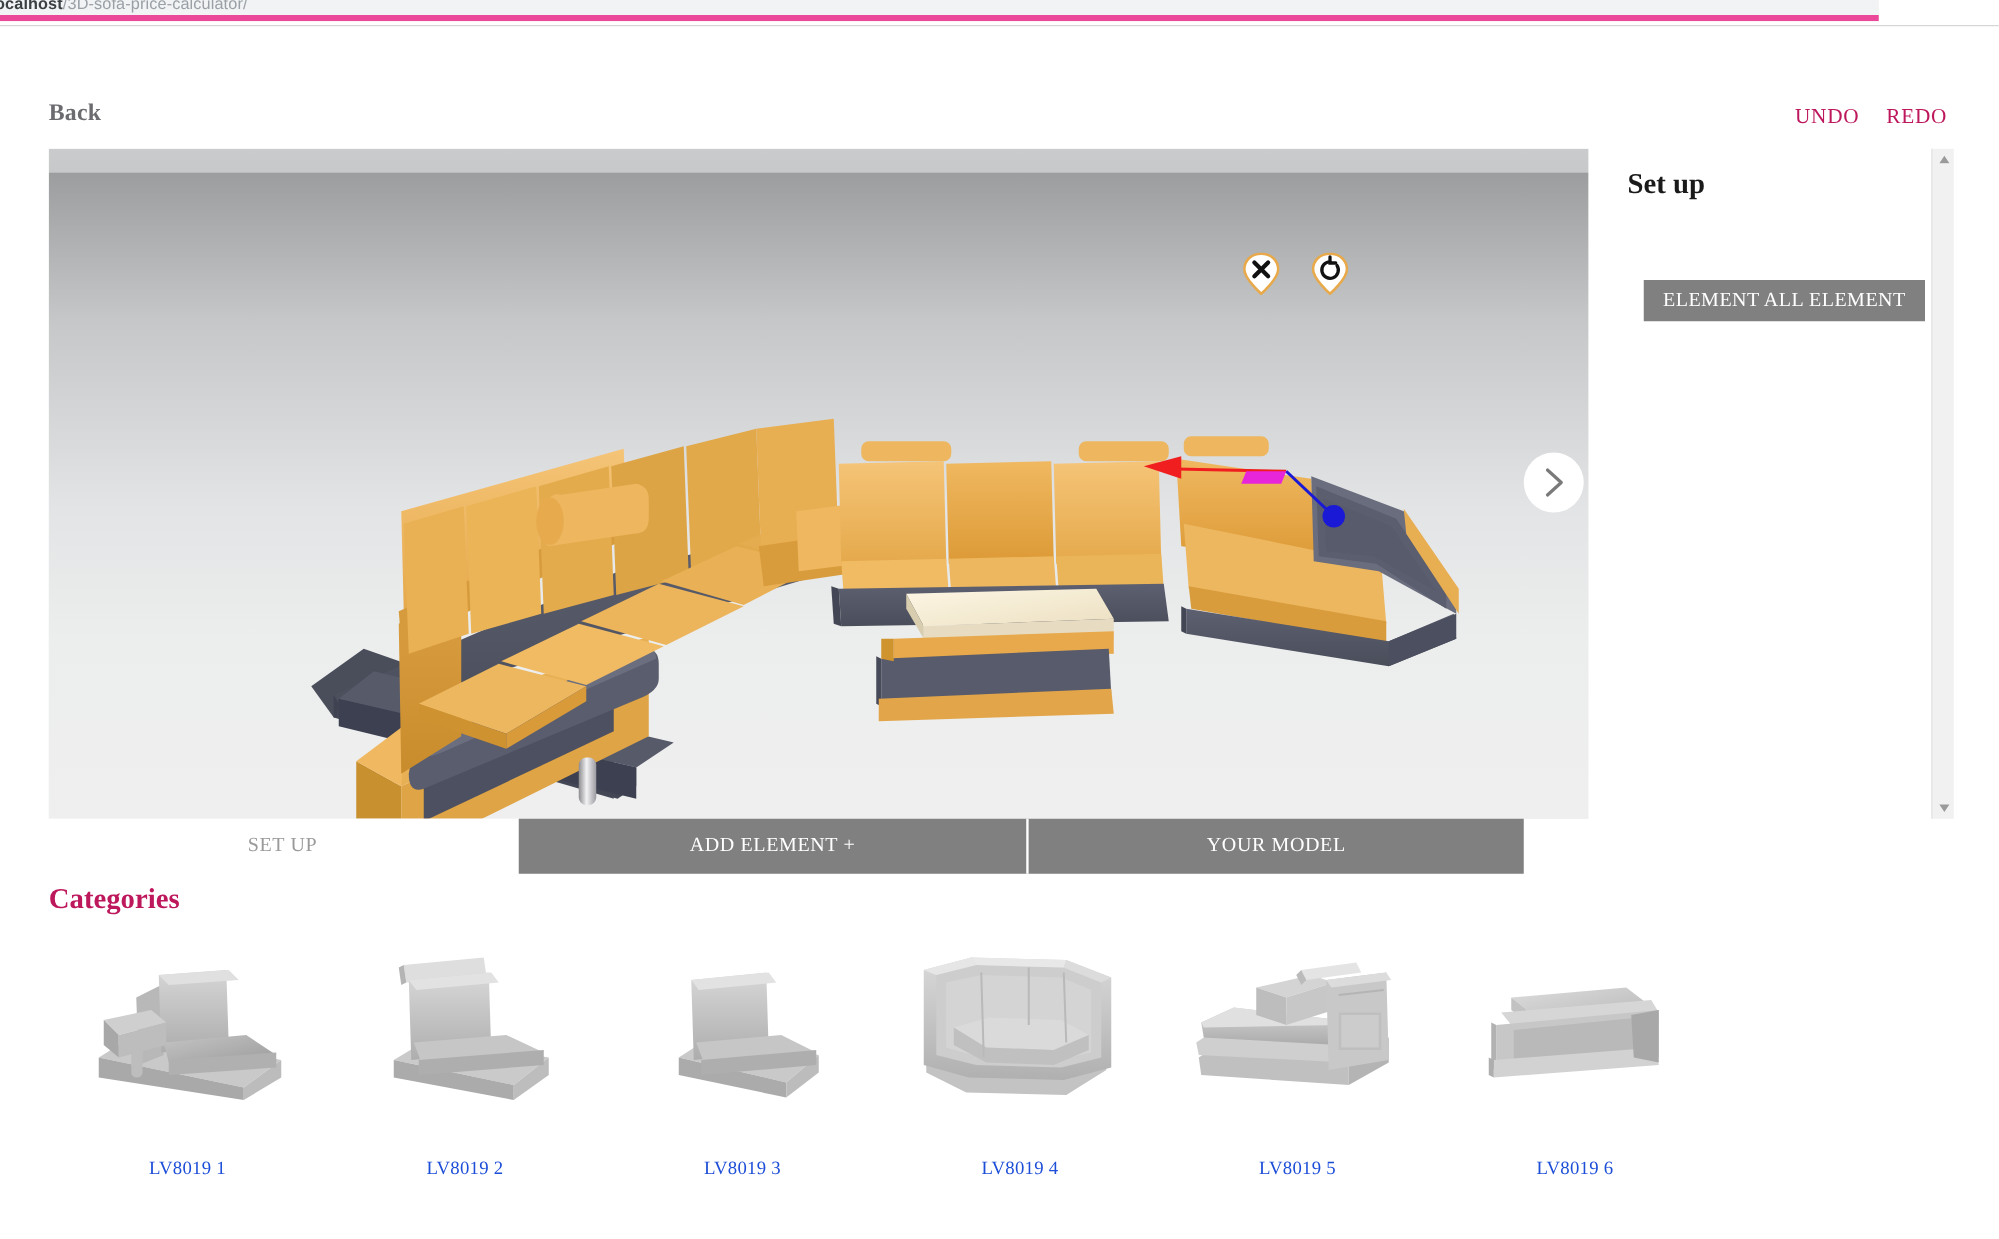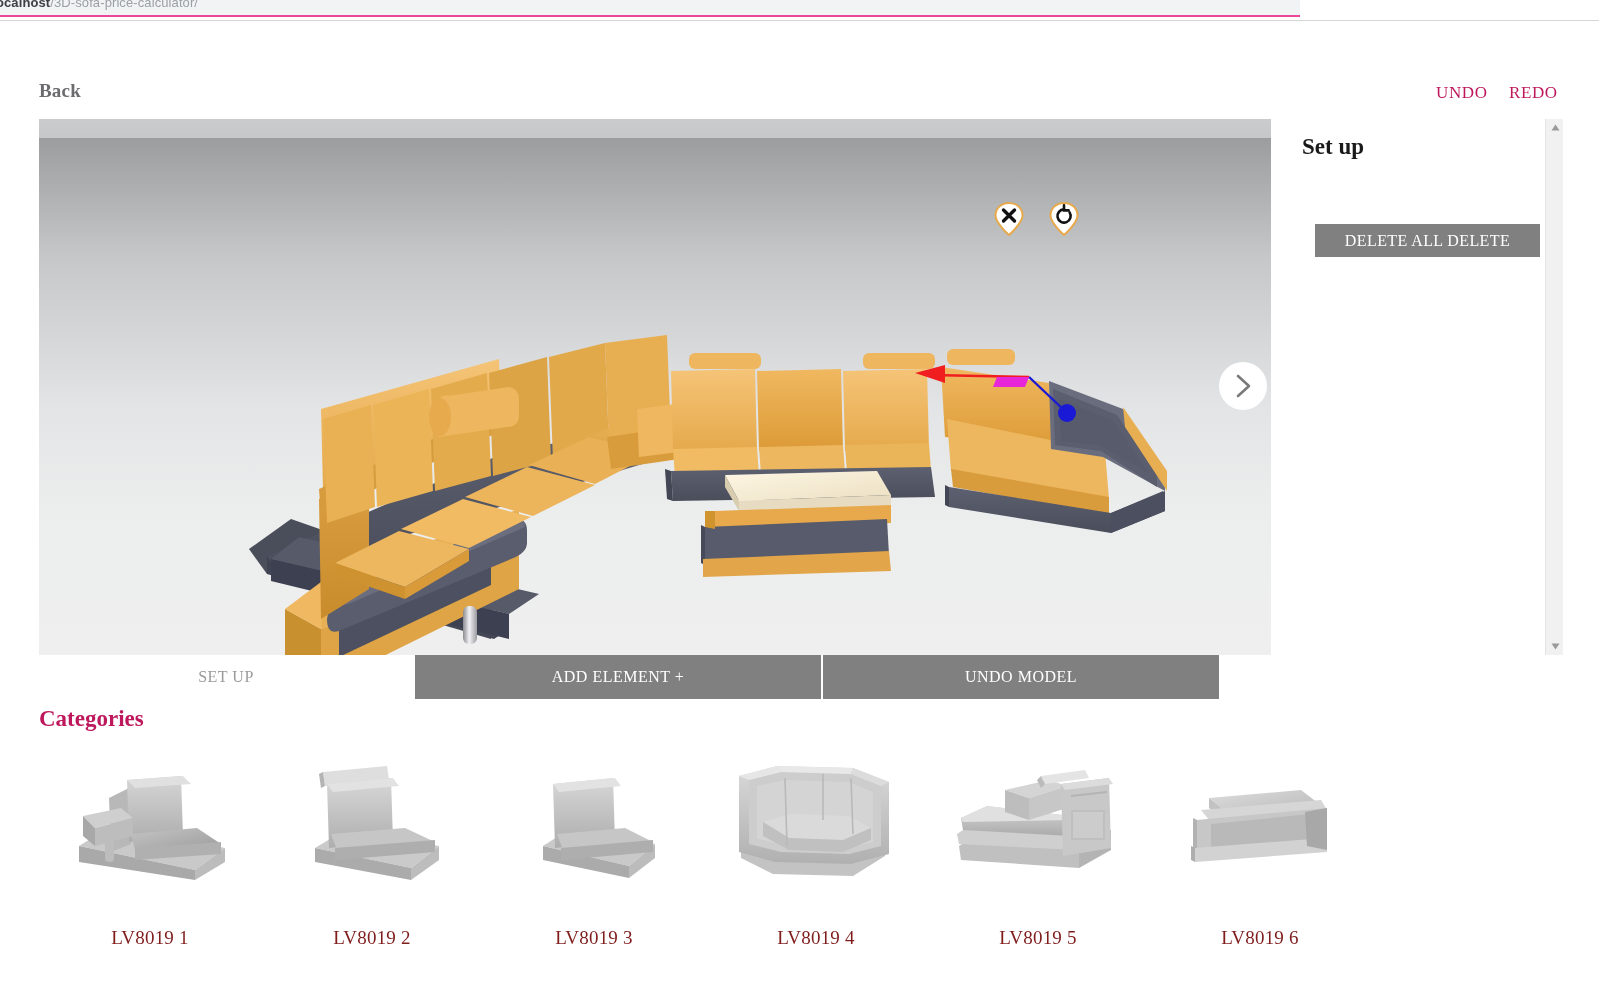--- a/index.html
+++ b/index.html
@@ -7,23 +7,23 @@
   html, body {
     width: 1599px; height: 991px;
     overflow: hidden;
     background: #ffffff;
     font-family: "Liberation Serif", "DejaVu Serif", serif;
   }
 
   
   .browser-bar {
     position: absolute; left: 0; top: 0;
-    width: 1300px; height: 17px;
+    width: 1503px; height: 17px;
     background: #f1f3f4;
-    border-bottom: 2px solid #ec4899;
+    border-bottom: 5px solid #ec4899;
     overflow: hidden;
   }
   .url-text {
     position: absolute; left: -4px; top: -5px;
     font-family: "Liberation Sans", sans-serif;
     font-size: 13px;
     color: #9aa0a6;
     white-space: nowrap;
     letter-spacing: .1px;
   }
@@ -179,22 +179,22 @@
     width: 222px;
     display: flex; flex-direction: column; align-items: center;
     cursor: pointer;
   }
   .cat-thumb {
     width: 190px; height: 140px;
     display: flex; align-items: center; justify-content: center;
   }
   .cat-label {
     margin-top: 42px;
-    font-size: 19px;
-    color: #7f1d1d;
+    font-size: 15px;
+    color: #1d4ed8;
     letter-spacing: .2px;
   }
 </style>
 </head>
 <body>
 
 <div class="browser-bar">
   <div class="url-text">
     <b>ocalhost</b><span>/3D-sofa-price-calculator/</span>
   </div>
@@ -362,41 +362,41 @@
 
     <div class="next-btn">
       <svg width="22" height="26" viewBox="0 0 22 26">
         <path d="M6 3 L17 13 L6 23" fill="none" stroke="#7a7a7a" stroke-width="2.6" stroke-linecap="round" stroke-linejoin="round"></path>
       </svg>
     </div>
   </div>
 
   <div class="side-panel">
     <div class="panel-title">Set up</div>
-    <button class="panel-btn btn-delall">DELETE ALL DELETE</button>
+    <button class="panel-btn btn-delall">ELEMENT ALL ELEMENT</button>
   </div>
 
   <div class="panel-scroll">
     <div class="sb-arrow sb-up">
       <svg width="9" height="7" viewBox="0 0 9 7">
         <polygon points="4.5,0.5 8.5,6.5 0.5,6.5" fill="#9a9a9a"></polygon>
       </svg>
     </div>
     <div class="sb-arrow sb-down">
       <svg width="9" height="7" viewBox="0 0 9 7">
         <polygon points="4.5,6.5 0.5,0.5 8.5,0.5" fill="#9a9a9a"></polygon>
       </svg>
     </div>
   </div>
 </div>
 
 <div class="tabbar">
   <div class="tab tab-setup active">SET UP</div>
   <div class="tab tab-add">ADD ELEMENT +</div>
-  <div class="tab tab-model">UNDO MODEL</div>
+  <div class="tab tab-model">YOUR MODEL</div>
 </div>
 
 <div class="cat-title">Categories</div>
 
 <div class="cat-grid">
 
   <div class="cat-item">
     <div class="cat-thumb">
       <svg width="170" height="130" viewBox="0 0 170 130">
         <defs>

